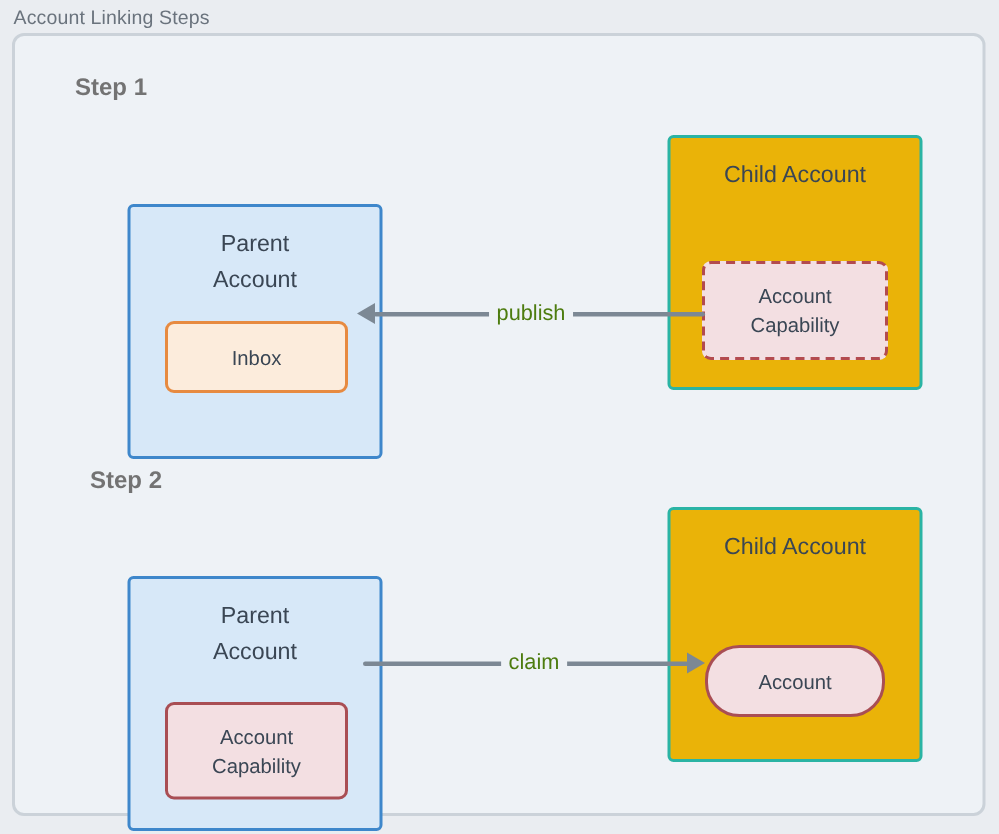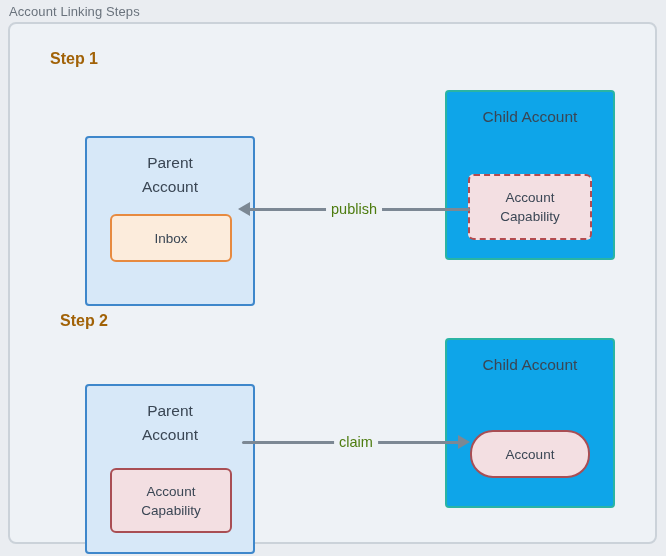--- a/index.html
+++ b/index.html
@@ -31,33 +31,33 @@
     height: 522px;
     background: #eef2f6;
     border: 2px solid #cbd2d9;
     border-radius: 8px;
   }
   .step-label {
     position: absolute;
     left: 40px;
     font-size: 16px;
     font-weight: bold;
-    color: #a16207;
+    color: #737373;
   }
   .step-label.s1 { top: 26px; }
   .step-label.s2 { top: 288px; margin-left: 10px; }
 
   .acct-box {
     position: absolute;
     width: 170px;
     height: 170px;
     border-radius: 4px;
   }
   .acct-box.blue  { background: #d7e8f8; border: 2px solid #3e87cb; margin-top: 46px; }
-  .acct-box.teal  { background: #0ea5e9; border: 2px solid #2ab4a4; }
+  .acct-box.teal  { background: #eab308; border: 2px solid #2ab4a4; }
   .pos-s1-parent { left: 75px;  top: 66px; }
   .pos-s1-child  { left: 435px; top: 66px; }
   .pos-s2-parent { left: 75px;  top: 314px; }
   .pos-s2-child  { left: 435px; top: 314px; }
 
   .acct-title {
     width: 100px;
     margin: 13px auto 0;
     text-align: center;
     font-size: 15.5px;

